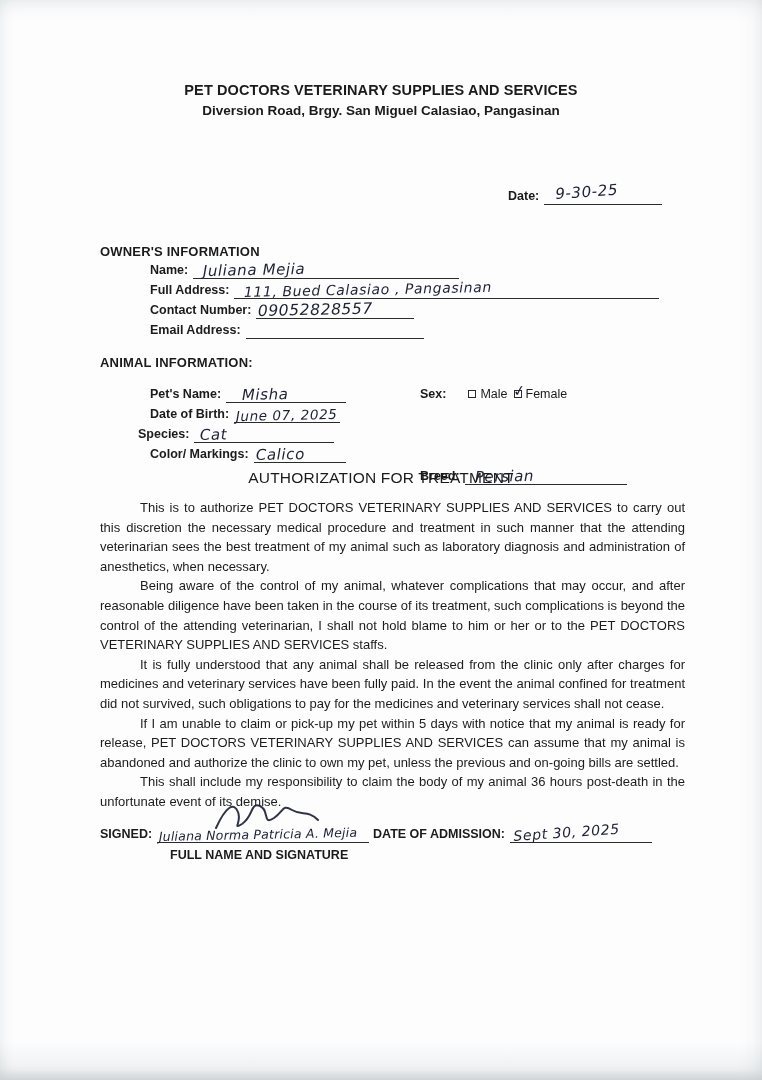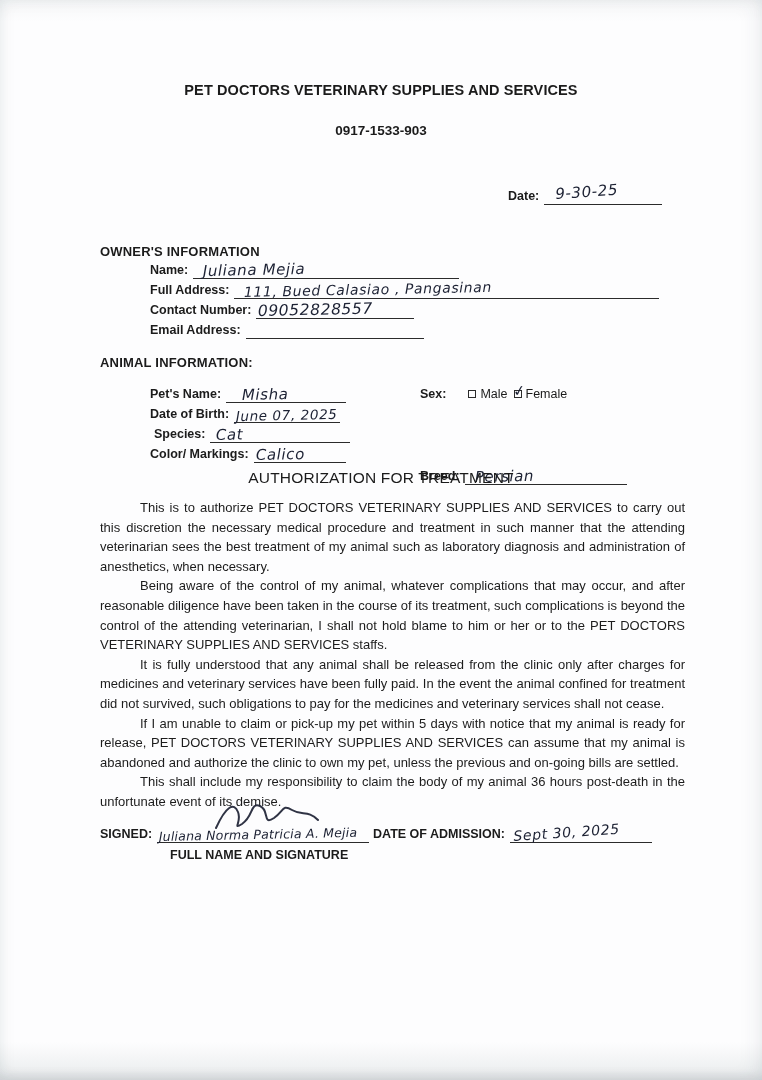--- a/index.html
+++ b/index.html
@@ -76,21 +76,21 @@
 
   .sig-scribble { position:absolute; left:55px; bottom:8px; pointer-events:none; }
   .caption { font-weight:bold; font-size:12.5px;padding-left:20px; }
 </style>
 </head>
 <body>
 
 <div class="paper">
 
   <div class="abs hdr hdr1">PET DOCTORS VETERINARY SUPPLIES AND SERVICES</div>
-  <div class="abs hdr hdr3">0917-1533-903</div>
+  <div class="abs hdr hdr2">Diversion Road, Brgy. San Miguel Calasiao, Pangasinan</div>
 
   <div class="frow" style="left:508px; top:186px;">
     <span class="lbl">Date:</span>
     <span class="line" style="width:118px;">
       <span class="hw hw-tilt" style="left:12px; bottom:1px;">9-30-25</span>
     </span>
   </div>
 
   <div class="abs heading" style="left:100px; top:228px;margin-top:16px;">OWNER'S INFORMATION</div>
 
@@ -141,21 +141,21 @@
     <span>Female</span>
   </div>
 
   <div class="frow" style="left:150px; top:404px;">
     <span class="lbl">Date of Birth:</span>
     <span class="line" style="width:106px;">
       <span class="hw" style="left:2px; font-size:13.5px;">June 07, 2025</span>
     </span>
   </div>
 
-  <div class="frow" style="left:154px; top:424px;">
+  <div class="frow" style="left:138px; top:424px;">
     <span class="lbl">Species:</span>
     <span class="line" style="width:140px;">
       <span class="hw" style="left:6px;">Cat</span>
     </span>
   </div>
 
   <div class="frow" style="left:420px; top:424px;margin-top:42px;">
     <span class="lbl">Breed:</span>
     <span class="line" style="width:162px;">
       <span class="hw">Persian</span>

